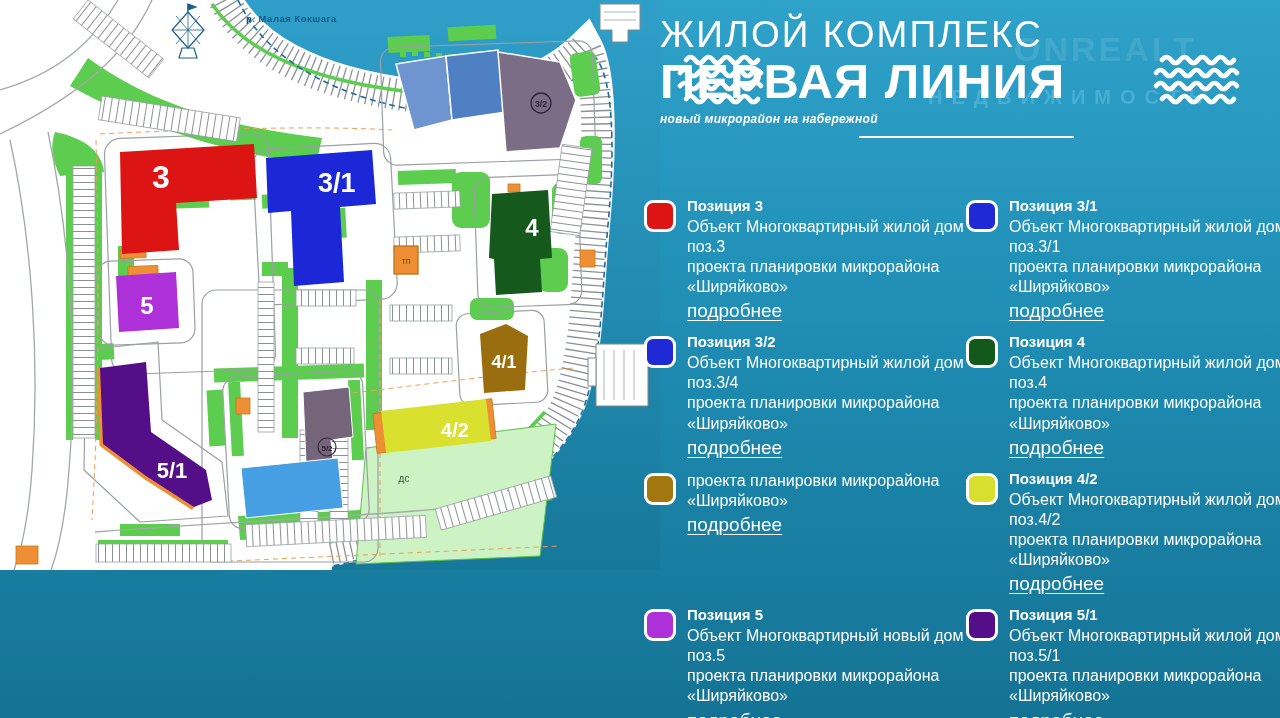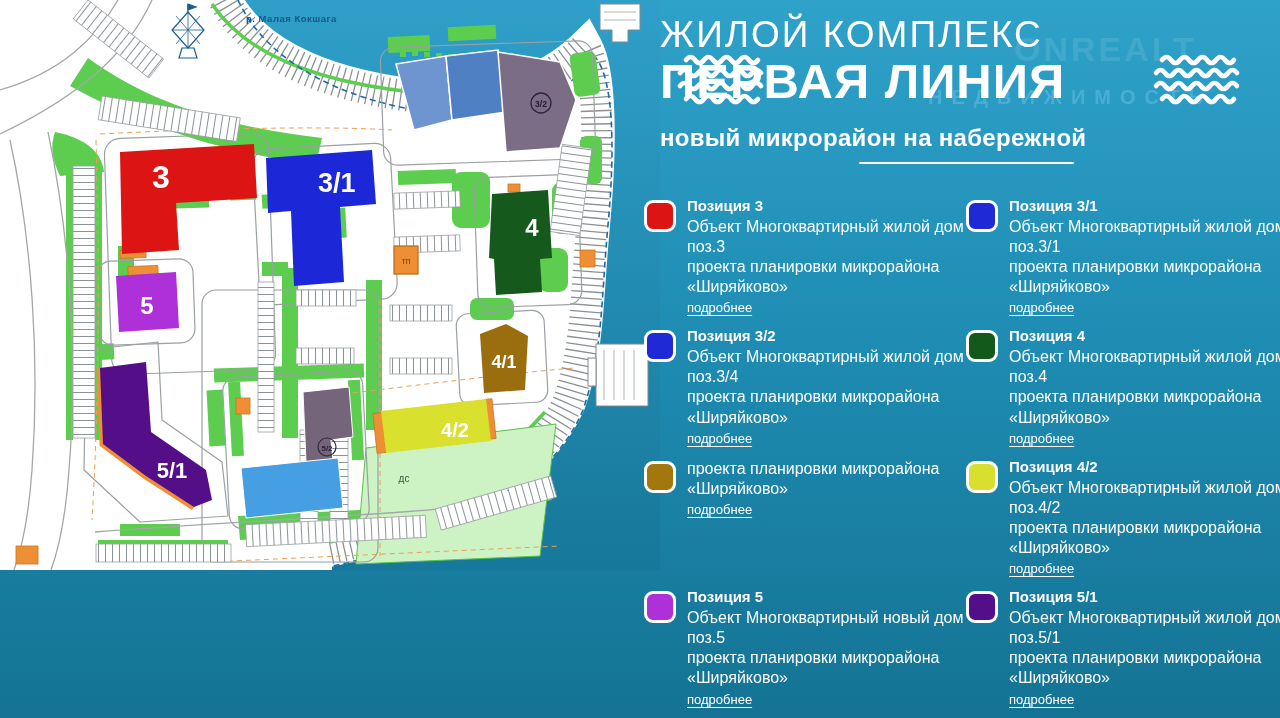--- a/index.html
+++ b/index.html
@@ -4,36 +4,36 @@
 <style>
   html,body{margin:0;padding:0;}
   body{font-family:"Liberation Sans","DejaVu Sans",sans-serif;}
   .stage{position:relative;width:1280px;height:718px;overflow:hidden;
          background:linear-gradient(180deg,#2fa2ca 0%,#1f8db4 45%,#147394 100%);}
   .map-wrap{position:absolute;left:0;top:0;width:660px;height:570px;}
   
   .header{position:absolute;left:660px;top:16px;width:612px;color:#fff;}
   .hdr-kicker{font-size:37px;font-weight:400;letter-spacing:2px;line-height:1.05;}
   .hdr-title{font-size:49px;font-weight:bold;letter-spacing:1px;line-height:1.0;margin-top:2px;}
-  .hdr-sub{font-size:24px;font-weight:bold;margin-top:18px;letter-spacing:.3px;}
+  .hdr-sub{font-size:12px;font-weight:bold;margin-top:6px;letter-spacing:.3px;font-style:italic;}
   .hdr-rule{width:215px;height:2.5px;background:#fff;margin:10px auto 0 auto;border-radius:2px;}
   .wave{position:absolute;}
   .wm-brand{position:absolute;left:1014px;top:30px;font-size:34px;font-weight:bold;
             color:rgba(255,255,255,0.10);letter-spacing:3px;}
   .wm-caption{position:absolute;left:928px;top:86px;font-size:20px;font-weight:bold;
               color:rgba(120,205,238,0.38);letter-spacing:9px;white-space:nowrap;}
   
   .legend{position:absolute;left:644px;top:198px;display:grid;
           grid-template-columns:322px 322px;row-gap:12px;}
   .lg-item{display:flex;align-items:flex-start;color:#fff;}
   .lg-sq{width:26px;height:26px;border:3px solid #fff;border-radius:9px;
          margin:2px 11px 0 0;flex-shrink:0;}
   .lg-title{font-size:15px;font-weight:bold;line-height:1.05;margin-bottom:3px;}
   .lg-desc{font-size:16px;line-height:1.26;}
-  .lg-link{display:inline-block;color:#fff;font-size:13px;margin-top:3px;
+  .lg-link{display:inline-block;color:#fff;font-size:19px;margin-top:3px;
            text-decoration:underline;text-underline-offset:3px;}
   svg text{font-family:"Liberation Sans","DejaVu Sans",sans-serif;}
 </style>
 </head>
 <body>
 
 <div class="stage">
 
   <div class="map-wrap">
   <svg width="660" height="570" viewBox="0 0 660 570">

